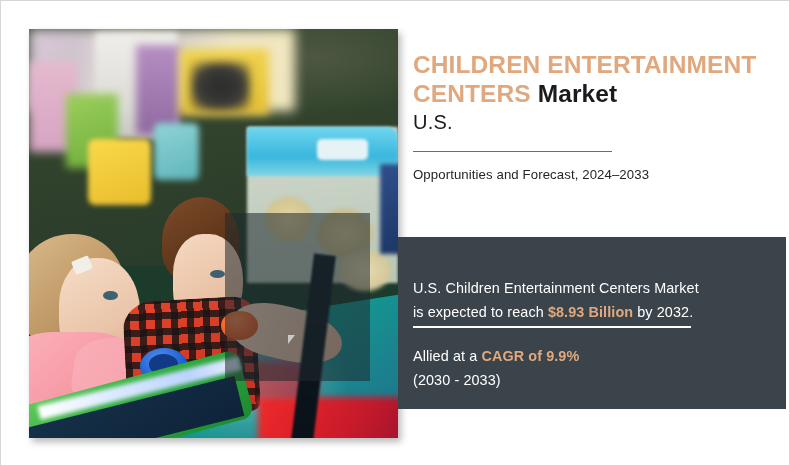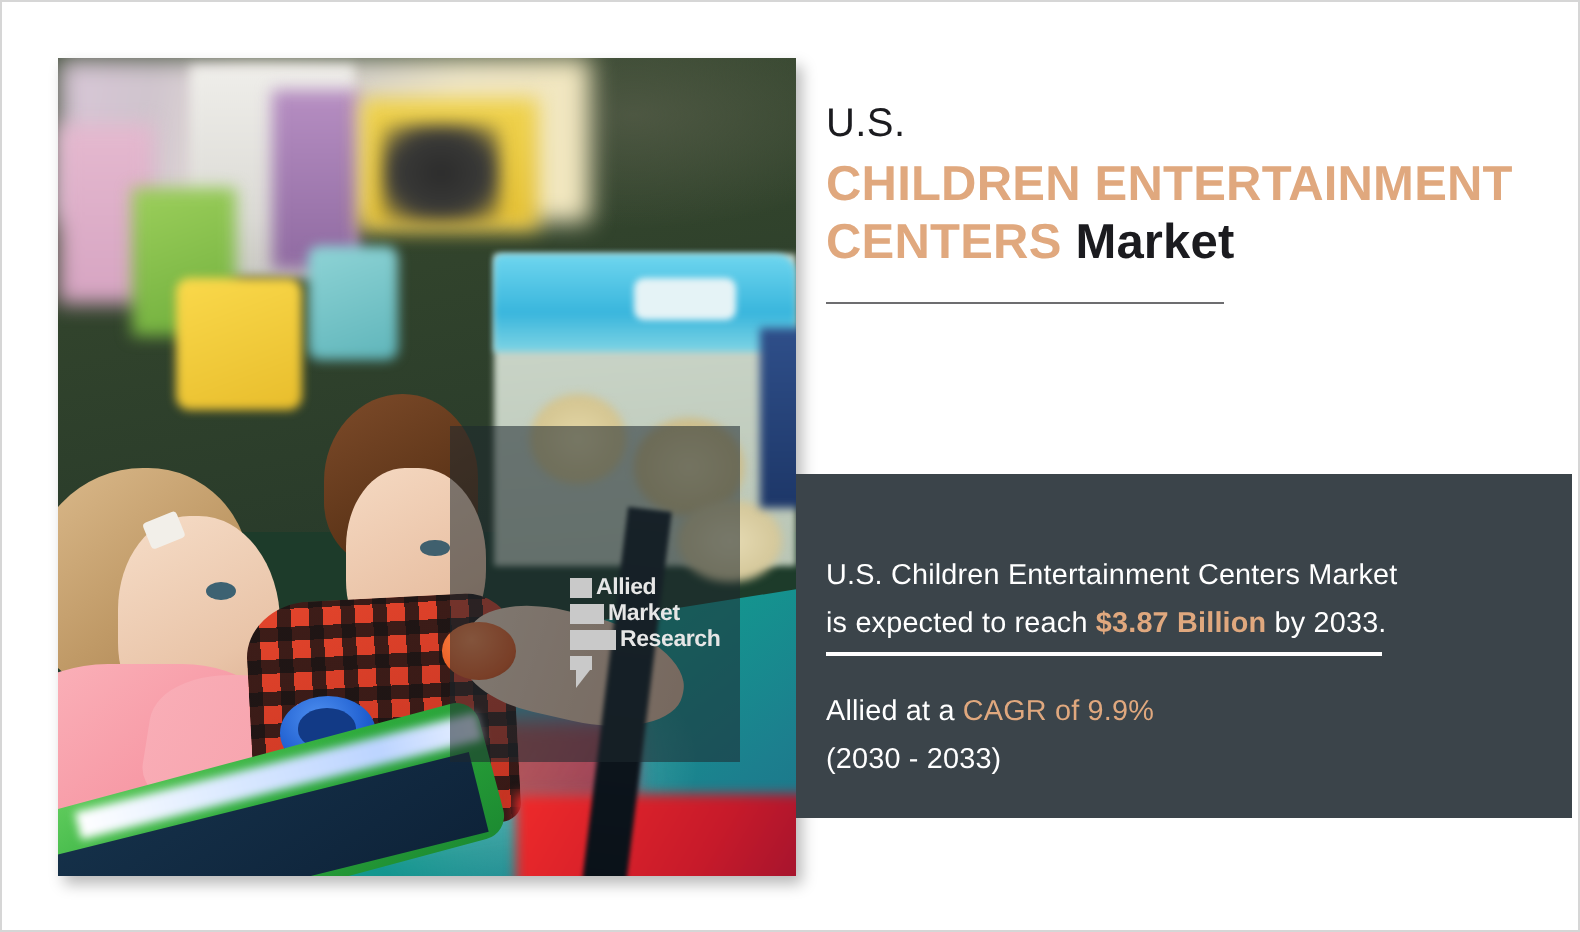--- a/index.html
+++ b/index.html
@@ -386,21 +386,21 @@
     position: absolute;
     left: 15px;
     top: 107px;
     width: 355px;
     color: #ffffff;
     font-size: 14.4px;
     font-weight: 500;
     line-height: 24px;
     letter-spacing: 0.1px;
   }
-  #stat-line2 .big { font-weight: 400; }
+  #stat-line2 .big { font-weight: 700; }
 </style>
 </head>
 <body>
 
 <div id="banner">
 
   <div id="photo-frame">
     <div class="ph" id="ph-carpet"></div>
     <div class="ph" id="ph-shelfband"></div>
     <div class="ph" id="ph-pink-wall"></div>
@@ -444,46 +444,38 @@
 
     <div class="ph" id="table-rail"></div>
     <div class="ph" id="table-lightstrip"></div>
     <div class="ph" id="table-dark-edge"></div>
     <div class="ph" id="table-red-right"></div>
     <div class="ph" id="pole-dark"></div>
   </div>
 
   <div id="wm-overlay"></div>
 
-  <div id="wm-logo">
-    <div class="wm-bar" style="left:0px;  top:0px;  width:11px; height:10px;"></div>
-    <div class="wm-bar" style="left:0px;  top:13px; width:17px; height:10px;"></div>
-    <div class="wm-bar" style="left:0px;  top:26px; width:23px; height:10px;"></div>
-    <div class="wm-bar" style="left:0px;  top:39px; width:11px; height:7px;"></div>
-    <div class="wm-txt" style="left:13px; top:-1px;">Allied</div>
-    <div class="wm-txt" style="left:19px; top:12px;">Market</div>
-    <div class="wm-txt" style="left:25px; top:25px;">Research</div>
-  </div>
   <div id="wm-bubble-tail"></div>
 
   <div id="headline">
-    <div id="hl-us">U.S.</div>
     <div id="hl-main">
       <span class="accent">CHILDREN ENTERTAINMENT</span><br>
       <span class="accent">CENTERS</span><span> Market</span>
     </div>
+    <div id="hl-us">U.S.</div>
   </div>
 
   <div id="title-divider"></div>
 
+  <div id="subtitle">Opportunities and Forecast, 2024–2033</div>
 
   <div id="stat-panel">
     <div id="stat-line1">
       <span>U.S. Children Entertainment Centers Market</span><br>
-      <span>is expected to reach </span><span class="accent big">$3.87 Billion</span><span> by 2033.</span>
+      <span>is expected to reach </span><span class="accent big">$8.93 Billion</span><span> by 2032.</span>
     </div>
 
     <div id="panel-divider"></div>
 
     <div id="stat-line2">
       <span>Allied at a </span><span class="accent big">CAGR of 9.9%</span><br>
       <span>(2030 - 2033)</span>
     </div>
   </div>
 

